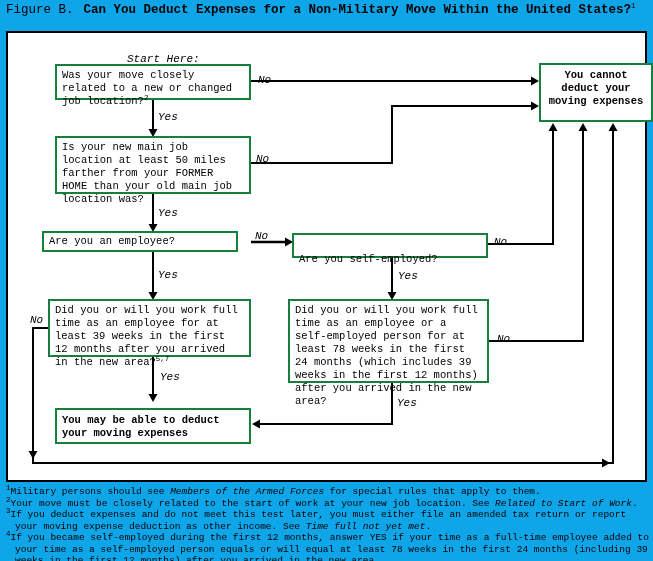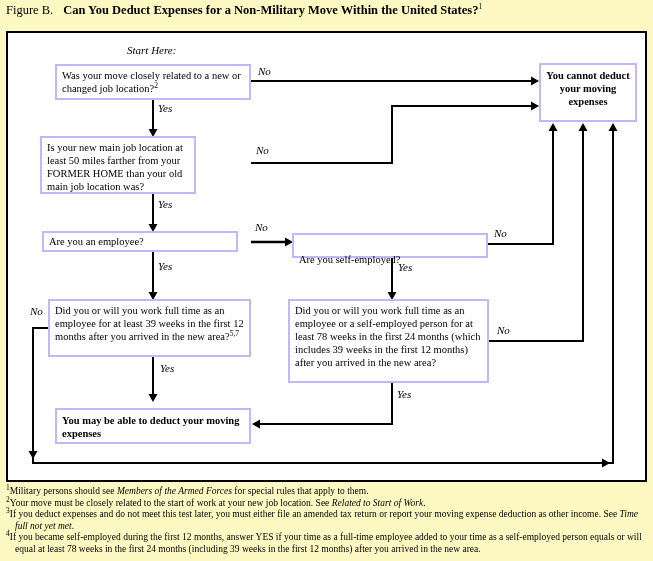--- a/index.html
+++ b/index.html
@@ -1,29 +1,29 @@
 <!DOCTYPE html>
 <html><head>
 <meta charset="utf-8">
 <style>
   html,body{margin:0;padding:0;background:#fff;}
-  #page{position:relative;width:653px;height:561px;background:#fef9c3;
-        font-family:Liberation Serif, serif;color:#000;overflow:hidden;}
+  #page{position:relative;width:653px;height:561px;background:#0ea5e9;
+        font-family:Liberation Mono, monospace;color:#000;overflow:hidden;}
   #figure-title{position:absolute;left:6px;top:3px;font-size:12.5px;white-space:nowrap;}
   #figure-title .fig-label{font-weight:normal;margin-right:10px;}
   #figure-title .fig-text{font-weight:bold;}
   sup{font-size:7.5px;line-height:0;}
   #outer-border{position:absolute;left:6px;top:31px;width:641px;height:451px;
                 border:2px solid #000;box-sizing:border-box;background:#fff;}
   #connectors{position:absolute;left:0;top:0;width:653px;height:561px;}
-  .box{position:absolute;background:#fff;border:2px solid #c4b5fd;box-sizing:border-box;
+  .box{position:absolute;background:#fff;border:2px solid #15803d;box-sizing:border-box;
        font-size:10.5px;line-height:13px;padding:3px 5px;}
   .box.bold{font-weight:bold;}
   .box.center{text-align:center;}
-  .lbl{position:absolute;font-style:italic;font-size:11px;white-space:nowrap;}
+  .lbl{position:absolute;font-style:italic;font-size:11px;white-space:nowrap;margin-top:9px;}
   #footnotes{position:absolute;left:6px;top:486px;width:645px;font-size:9.5px;line-height:11.5px;}
   .footnote{padding-left:9px;text-indent:-9px;}
   .footnote .it{font-style:italic;}
 </style>
 </head>
 <body>
 
 <div id="page">
 
   <div id="figure-title">
@@ -62,33 +62,33 @@
       <polygon points="148.5,394 157.5,394 153,402"></polygon>
       <polygon points="578.5,131 587.5,131 583,123"></polygon>
       <polygon points="260,419.5 260,428.5 252,424"></polygon>
     </g>
   </svg>
 
   <span class="lbl" style="left:127px;top:44px;">Start Here:</span>
 
   <div class="box" style="left:55px;top:64px;width:196px;height:36px;"><span>Was your move closely related to a new or changed job location?</span><sup>2</sup></div>
 
-  <div class="box" style="left:40px;top:136px;width:156px;height:58px;"><span>Is your new main job location at least 50 miles farther from your FORMER HOME than your old main job location was?</span></div>
+  <div class="box" style="left:55px;top:136px;width:196px;height:58px;"><span>Is your new main job location at least 50 miles farther from your FORMER HOME than your old main job location was?</span></div>
 
   <div class="box" style="left:42px;top:231px;width:196px;height:21px;padding-top:2px;"><span>Are you an employee?</span></div>
 
   <div class="box" style="left:292px;top:233px;width:196px;height:22px;padding-top:18px;"><span>Are you self-employed?</span></div>
 
   <div class="box" style="left:48px;top:299px;width:203px;height:58px;"><span>Did you or will you work full time as an employee for at least 39 weeks in the first 12 months after you arrived in the new area?</span><sup>5,7</sup></div>
 
   <div class="box" style="left:288px;top:299px;width:201px;height:84px;"><span>Did you or will you work full time as an employee or a self-employed person for at least 78 weeks in the first 24 months (which includes 39 weeks in the first 12 months) after you arrived in the new area?</span></div>
 
   <div class="box bold" style="left:55px;top:401px;width:196px;height:36px;padding-top:4px;margin-top:7px;"><span>You may be able to deduct your moving expenses</span></div>
 
-  <div class="box bold center" style="left:539px;top:63px;width:98px;height:59px;padding:4px 3px;"><span>You cannot deduct your moving expenses</span></div>
+  <div class="box bold center" style="left:539px;top:63px;width:114px;height:59px;padding:4px 3px;"><span>You cannot deduct your moving expenses</span></div>
 
   <span class="lbl" style="left:258px;top:65px;">No</span>
   <span class="lbl" style="left:158px;top:102px;">Yes</span>
   <span class="lbl" style="left:256px;top:144px;">No</span>
   <span class="lbl" style="left:158px;top:198px;">Yes</span>
   <span class="lbl" style="left:255px;top:221px;">No</span>
   <span class="lbl" style="left:158px;top:260px;">Yes</span>
   <span class="lbl" style="left:494px;top:227px;">No</span>
   <span class="lbl" style="left:398px;top:261px;">Yes</span>
   <span class="lbl" style="left:30px;top:305px;">No</span>

